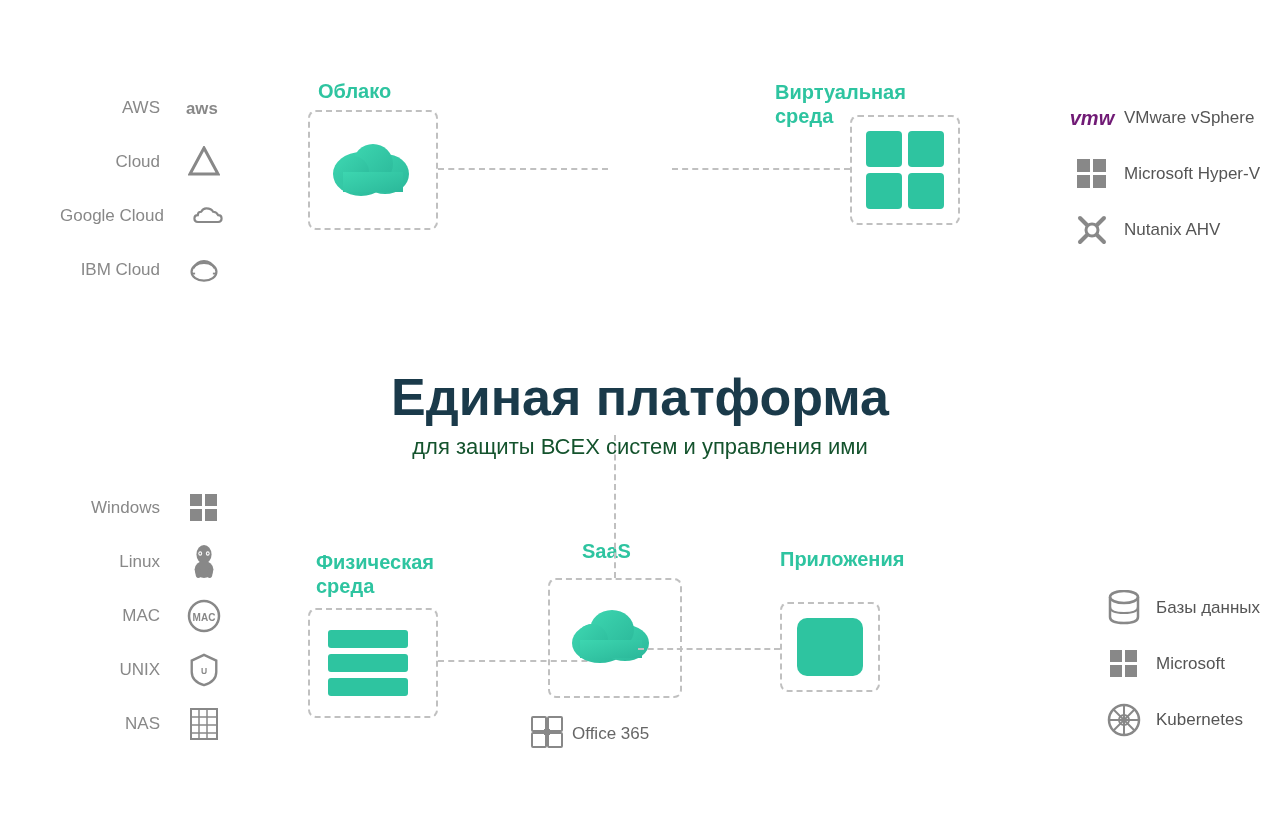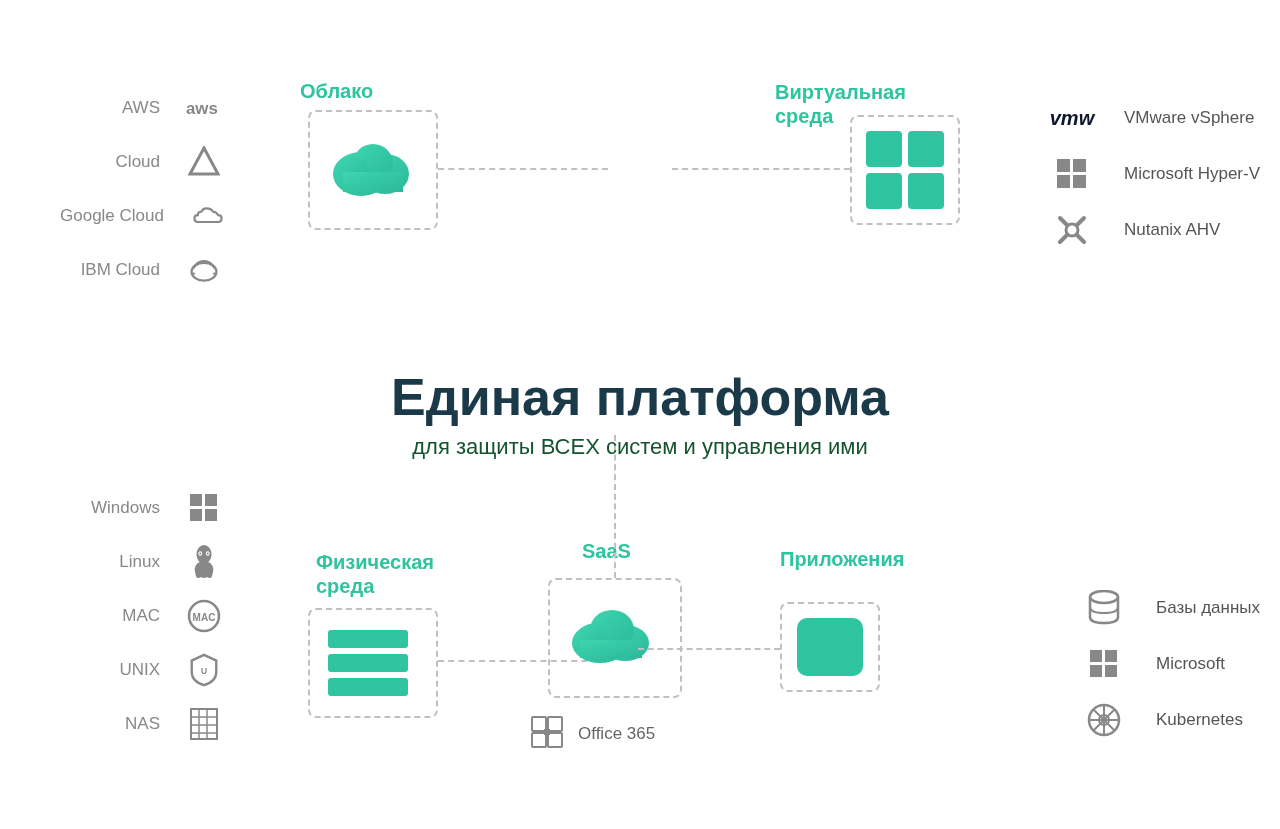--- a/index.html
+++ b/index.html
@@ -90,33 +90,32 @@
     .right-item-icon {
       width: 36px;
       height: 36px;
       display: flex;
       align-items: center;
       justify-content: center;
     }
     .right-item-label {
       font-size: 17px;
       color: #555;
-      margin-left: 20px;
     }
 
   </style>
 </head>
 <body>
 
 <div class="center-section">
   <div class="main-title">Единая платформа</div>
   <div class="sub-title">для защиты ВСЕХ систем и управления ими</div>
 </div>
 
-<div style="position:absolute; left:300px; top:80px;">
+<div style="position:absolute; left:318px; top:80px;">
   <div class="section-label" style="position:relative; left:0; top:0;">Облако</div>
 </div>
 
 <div class="dashed-box" style="left:308px; top:110px; width:130px; height:120px;">
 
   <svg width="100" height="80" viewBox="0 0 100 80" style="margin:10px auto; display:block;">
     <defs>
       <linearGradient id="cloudGrad" x1="0%" y1="0%" x2="100%" y2="100%">
         <stop offset="0%" style="stop-color:#3dd6b0"></stop>
         <stop offset="100%" style="stop-color:#2bb89a"></stop>
@@ -187,21 +186,21 @@
     <div style="background:#2ec4a0; border-radius:4px;"></div>
   </div>
 </div>
 
 <div style="position:absolute; left:672px; top:168px; width:178px; height:0; border-top:2px dashed #c0c0c0;"></div>
 
 <div class="right-list" style="right:20px; top:100px;">
 
   <div class="right-item">
     <div class="right-item-icon">
-      <span style="font-size:20px; font-weight:800; color:#0f172a; font-style:italic;">vmw</span>
+      <span style="font-size:20px; font-weight:800; color:#701a75; font-style:italic;">vmw</span>
     </div>
     <div class="right-item-label">VMware vSphere</div>
   </div>
 
   <div class="right-item">
     <div class="right-item-icon">
       <svg width="32" height="32" viewBox="0 0 32 32">
         <rect x="1" y="1" width="13" height="13" fill="#888"></rect>
         <rect x="17" y="1" width="13" height="13" fill="#888"></rect>
         <rect x="1" y="17" width="13" height="13" fill="#888"></rect>
@@ -321,21 +320,21 @@
     <ellipse cx="40" cy="55" rx="28" ry="20" fill="url(#cloudGrad2)"></ellipse>
     <ellipse cx="65" cy="55" rx="24" ry="18" fill="url(#cloudGrad2)"></ellipse>
     <ellipse cx="52" cy="42" rx="22" ry="20" fill="url(#cloudGrad2)"></ellipse>
     <ellipse cx="32" cy="52" rx="16" ry="16" fill="url(#cloudGrad2)"></ellipse>
     <rect x="20" y="52" width="62" height="18" rx="0" fill="url(#cloudGrad2)"></rect>
   </svg>
 </div>
 
 <div style="position:absolute; left:614px; top:435px; width:0; height:143px; border-left:2px dashed #c0c0c0;"></div>
 
-<div style="position:absolute; left:530px; top:715px; display:flex; align-items:center; gap:14px;">
+<div style="position:absolute; left:530px; top:715px; display:flex; align-items:center; gap:8px;">
   <div>
     <svg width="34" height="34" viewBox="0 0 34 34">
 
       <rect x="2" y="2" width="14" height="14" rx="1" fill="none" stroke="#888" stroke-width="2"></rect>
       <rect x="18" y="2" width="14" height="14" rx="1" fill="none" stroke="#888" stroke-width="2"></rect>
       <rect x="2" y="18" width="14" height="14" rx="1" fill="none" stroke="#888" stroke-width="2"></rect>
       <rect x="18" y="18" width="14" height="14" rx="1" fill="none" stroke="#888" stroke-width="2"></rect>
 
       <rect x="14" y="14" width="6" height="6" fill="#888"></rect>
     </svg>

